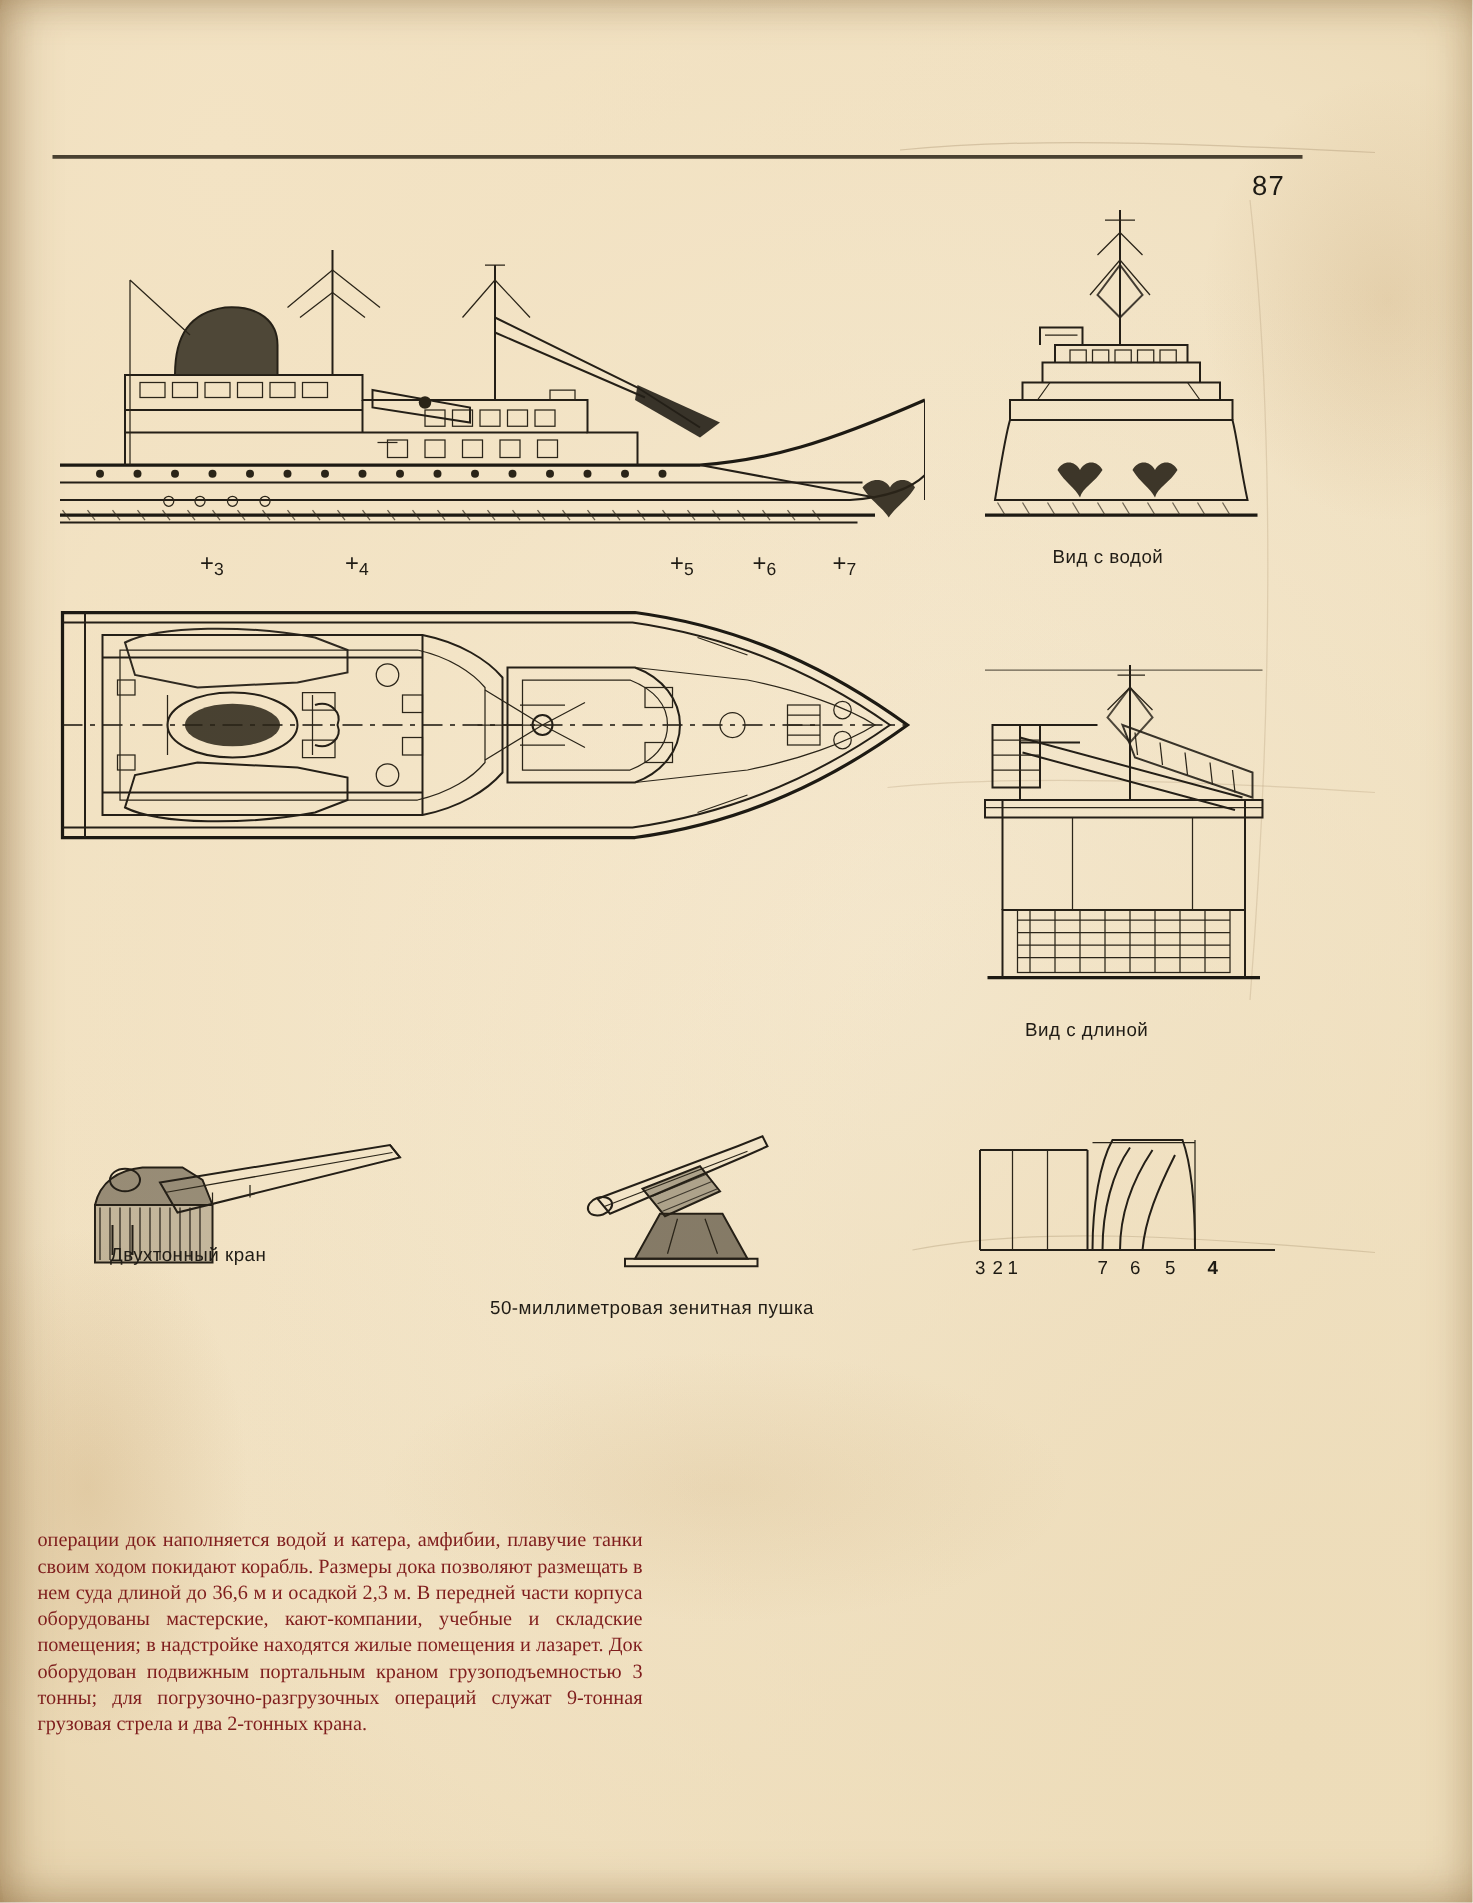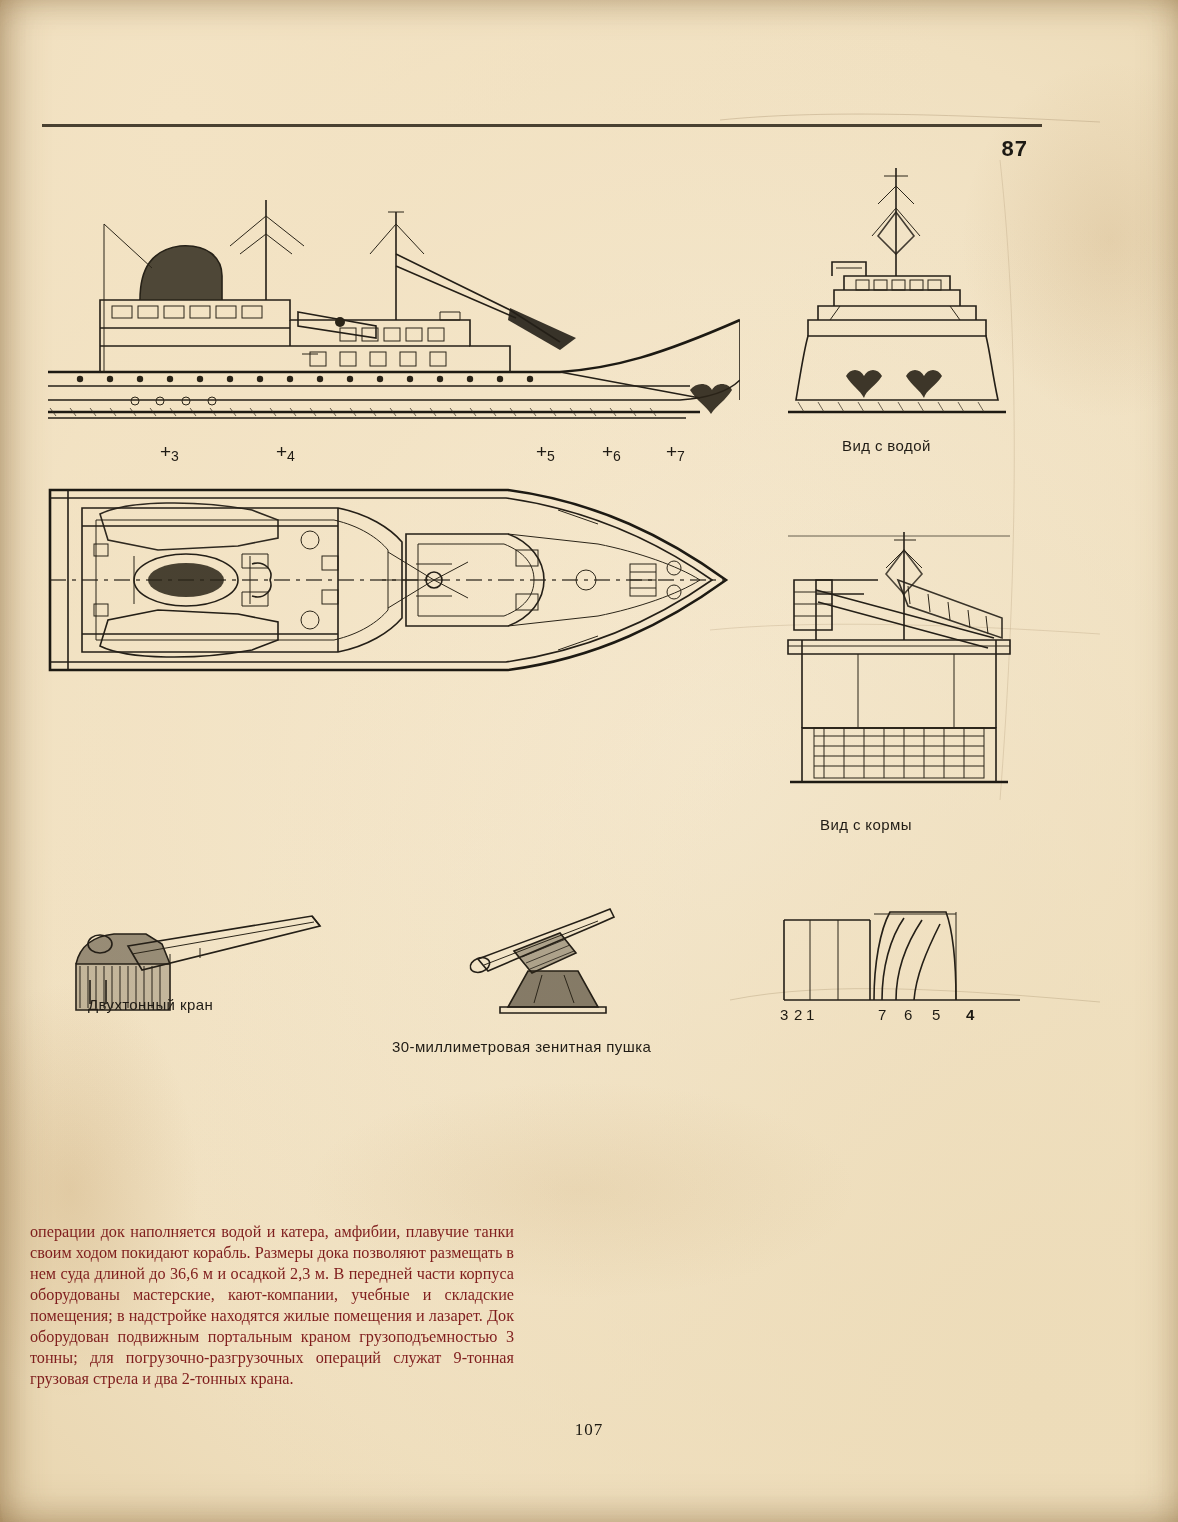--- a/index.html
+++ b/index.html
@@ -63,21 +63,21 @@
     height: 3px;
     background: #2b2418;
     opacity: .85;
   }
 
   .page-num-top {
     position: absolute;
     right: 150px;
     top: 136px;
     font-family: "Liberation Sans", sans-serif;
-    font-weight: bold;
+    font-weight: normal;
     font-size: 22px;
     color: #1d1a14;
     letter-spacing: 1px;
   }
 
   .caption {
     position: absolute;
     font-family: "Liberation Sans", sans-serif;
     font-size: 15px;
     color: #201c15;
@@ -440,21 +440,21 @@
     <g class="ink-thin">
       <path d="M150,66 L152,84 M170,74 L172,92 M190,82 L192,100 M210,90 L212,108 M228,96 L230,114"></path>
     </g>
 
     <path class="ink" d="M146,120 L146,12"></path>
     <path class="ink-thin" d="M146,30 L128,48 M146,30 L164,48 M136,20 L158,20"></path>
     <path class="ink" d="M128,54 L146,30 L164,54 L146,74 Z" opacity=".8"></path>
     <path class="ink-thin" d="M30,16 L252,16" opacity=".7"></path>
     <path class="ink-thin" d="M100,134 L100,208 M196,134 L196,208"></path>
   </svg>
-  <div class="caption" style="left:820px;top:816px;">Вид с кормы</div>
+  <div class="caption" style="left:820px;top:816px;">Вид с длиной</div>
 
   <svg class="fig" style="left:50px;top:900px;" width="300" height="120">
     <path class="ink" d="M26,110 L120,110 L120,64 L26,64 Z"></path>
     <path d="M26,64 L120,64 L120,110 L26,110 Z" fill="#3a3225" opacity=".25"></path>
     <g stroke="#241f17" stroke-width="1.2" opacity=".8">
       <path d="M30,66 L30,108 M38,66 L38,108 M46,66 L46,108 M54,66 L54,108 M62,66 L62,108 M70,66 L70,108 M78,66 L78,108 M86,66 L86,108 M94,66 L94,108 M102,66 L102,108 M110,66 L110,108"></path>
     </g>
     <path class="ink" d="M26,64 C30,46 44,36 64,34 L96,34 L112,44 L120,64"></path>
     <path d="M26,64 C30,46 44,36 64,34 L96,34 L112,44 L120,64 Z" fill="#2b2418" opacity=".45"></path>
     <ellipse class="ink" cx="50" cy="44" rx="12" ry="9"></ellipse>
@@ -477,21 +477,21 @@
     <path d="M64,56 L110,38 L126,58 L82,78 Z" fill="#2e2719" opacity=".35"></path>
     <g stroke="#241f17" stroke-width="1" opacity=".8">
       <path d="M72,62 L116,44 M76,68 L120,50 M80,74 L124,56"></path>
     </g>
 
     <path class="ink" d="M78,76 L128,76 L148,112 L58,112 Z"></path>
     <path d="M78,76 L128,76 L148,112 L58,112 Z" fill="#2b2418" opacity=".55"></path>
     <path class="ink" d="M50,112 L156,112 L156,118 L50,118 Z"></path>
     <path class="ink-thin" d="M92,80 L84,108 M114,80 L124,108"></path>
   </svg>
-  <div class="caption" style="left:392px;top:1038px;">30-миллиметровая зенитная пушка</div>
+  <div class="caption" style="left:392px;top:1038px;">50-миллиметровая зенитная пушка</div>
 
   <svg class="fig" style="left:770px;top:900px;" width="260" height="120">
     <path class="ink" d="M14,100 L250,100"></path>
     <path class="ink" d="M14,20 L14,100"></path>
     <path class="ink" d="M14,20 L100,20"></path>
     <path class="ink" d="M100,20 L100,100"></path>
     <path class="ink-thin" d="M40,20 L40,100 M68,20 L68,100"></path>
 
     <path class="ink" d="M104,100 C104,64 110,30 120,12 L176,12 C184,34 186,66 186,100"></path>
     <path class="ink" d="M112,100 C112,68 120,38 134,18"></path>
@@ -511,17 +511,16 @@
   </div>
 
   <div class="cols">
     <div class="col left">
       <p>операции док наполняется водой и катера, амфибии, плавучие танки своим ходом покидают корабль. Размеры дока позволяют размещать в нем суда длиной до 36,6 м и осадкой 2,3 м. В передней части корпуса оборудованы мастерские, кают-компании, учебные и складские помещения; в надстройке находятся жилые помещения и лазарет. Док оборудован подвижным портальным краном грузоподъемностью 3 тонны; для погрузочно-разгрузочных операций служат 9-тонная грузовая стрела и два 2-тонных крана.</p>
     </div>
     <div class="col right">
     </div>
   </div>
 
-  <div class="page-num-bottom">107</div>
 
 </div>
 
 <div class="edge-shadow"></div>
 
 </body></html>

